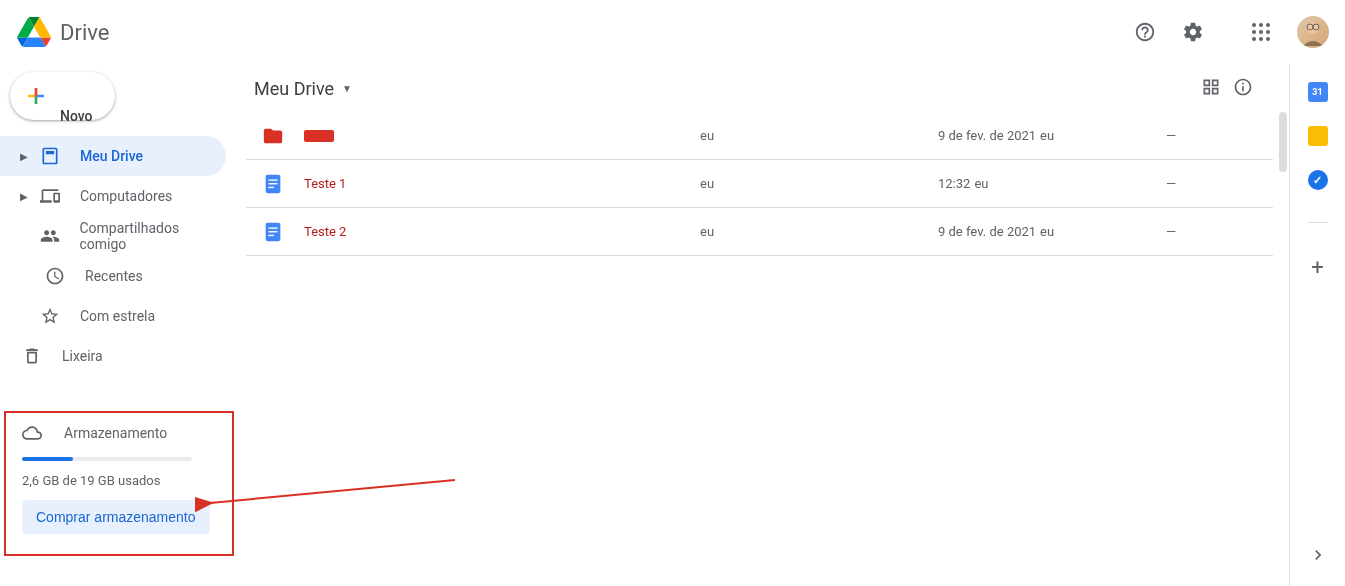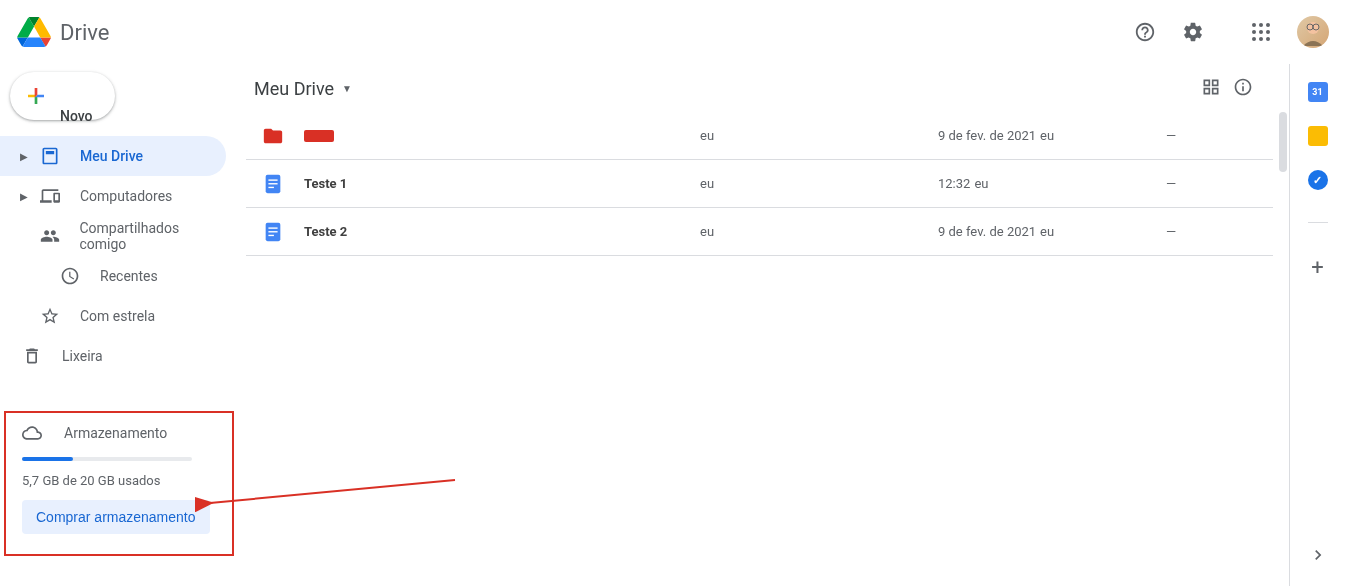--- a/index.html
+++ b/index.html
@@ -52,21 +52,21 @@
   .breadcrumb-title .arrow { font-size:10px; margin-left:8px; color:#5f6368;}
   .view-controls { display:flex; gap:12px;}
   .table-header { display:flex; height:40px; align-items:center; border-bottom:1px solid #dadce0; font-size:13px; font-weight:500; color:#5f6368; padding-left:16px;}
   .col-name { flex:0 0 410px; display:flex; align-items:center;}
   .col-owner { flex:0 0 210px; }
   .col-mod { flex:0 0 200px; }
   .col-size { flex:1; }
   .sort-arrow { margin-left:12px; }
   .file-row { display:flex; height:48px; align-items:center; border-bottom:1px solid #dadce0; padding-left:16px; cursor:pointer; font-size:13px; color:#5f6368;gap:28px;}
   .file-row .ficon { width:24px; margin-right:18px; display:flex; align-items:center;}
-  .file-row .fname { color:#404040; font-weight:700;}
+  .file-row .fname { color:#b91c1c; font-weight:400;}
   .mod-by { margin-left:4px;}
   .redacted { display:inline-block; width:30px; height:12px; background:#d93025; border-radius:2px;}
   
   
   .right-panel { width:56px; border-left:1px solid #dadce0; display:flex; flex-direction:column; align-items:center; padding-top:18px; gap:24px; position:relative;}
   .rp-icon { width:20px; height:20px; border-radius:4px; cursor:pointer;}
   .rp-cal { background:#4285f4; position:relative; border-radius:3px;}
   .rp-cal::after { content:'31'; color:#fff; font-size:9px; font-weight:bold; position:absolute; top:50%; left:50%; transform:translate(-50%,-50%);}
   .rp-keep { background:#fbbc04; border-radius:3px; }
   .rp-tasks { background:#1a73e8; border-radius:50%; display:flex; align-items:center; justify-content:center;}
@@ -167,21 +167,21 @@
         <span>Computadores</span>
       </div>
       <div class="nav-item no-expand" style="padding-left:38px;">
         <span class="nicon">
           <svg width="20" height="20" viewBox="0 0 24 24" fill="currentColor">
               <path d="M16 11c1.66 0 2.99-1.34 2.99-3S17.66 5 16 5c-1.66 0-3 1.34-3 3s1.34 3 3 3zm-8 0c1.66 0 2.99-1.34 2.99-3S9.66 5 8 5C6.34 5 5 6.34 5 8s1.34 3 3 3zm0 2c-2.33 0-7 1.17-7 3.5V19h14v-2.5c0-2.33-4.67-3.5-7-3.5zm8 0c-.29 0-.62.02-.97.05 1.16.84 1.97 1.97 1.97 3.45V19h6v-2.5c0-2.33-4.67-3.5-7-3.5z"></path>
             </svg>
         </span>
         <span>Compartilhados comigo</span>
       </div>
-      <div class="nav-item no-expand" style="padding-left:58px;">
+      <div class="nav-item no-expand" style="padding-left:43px;">
         <span class="nicon">
           <svg width="20" height="20" viewBox="0 0 24 24" fill="currentColor">
               <path d="M11.99 2C6.47 2 2 6.48 2 12s4.47 10 9.99 10C17.52 22 22 17.52 22 12S17.52 2 11.99 2zM12 20c-4.42 0-8-3.58-8-8s3.58-8 8-8 8 3.58 8 8-3.58 8-8 8zm.5-13H11v6l5.25 3.15.75-1.23-4.5-2.67z"></path>
             </svg>
         </span>
         <span>Recentes</span>
       </div>
       <div class="nav-item no-expand" style="padding-left:38px;">
         <span class="nicon">
           <svg width="20" height="20" viewBox="0 0 24 24" fill="currentColor">
@@ -206,21 +206,21 @@
         <span class="nicon">
           <svg width="20" height="20" viewBox="0 0 24 24" fill="currentColor">
               <path d="M19.35 10.04C18.67 6.59 15.64 4 12 4 9.11 4 6.6 5.64 5.35 8.04 2.34 8.36 0 10.91 0 14c0 3.31 2.69 6 6 6h13c2.76 0 5-2.24 5-5 0-2.64-2.05-4.78-4.65-4.96zM19 18H6c-2.21 0-4-1.79-4-4s1.79-4 4-4h.71C7.37 7.69 9.48 6 12 6c3.04 0 5.5 2.46 5.5 5.5v.5H19c1.66 0 3 1.34 3 3s-1.34 3-3 3z"></path>
             </svg>
         </span>
         <span>Armazenamento</span>
       </div>
       <div class="storage-bar">
         <div class="storage-bar-fill"></div>
       </div>
-      <div class="storage-text">5,7 GB de 20 GB usados</div>
+      <div class="storage-text">2,6 GB de 19 GB usados</div>
       <button class="buy-storage-btn">Comprar armazenamento</button>
     </div>
   </div>
 
   <div class="content">
     <div class="file-area">
       <div class="breadcrumb">
         <div class="breadcrumb-title">
           <span>Meu Drive</span>
           <span class="arrow">▼</span>

